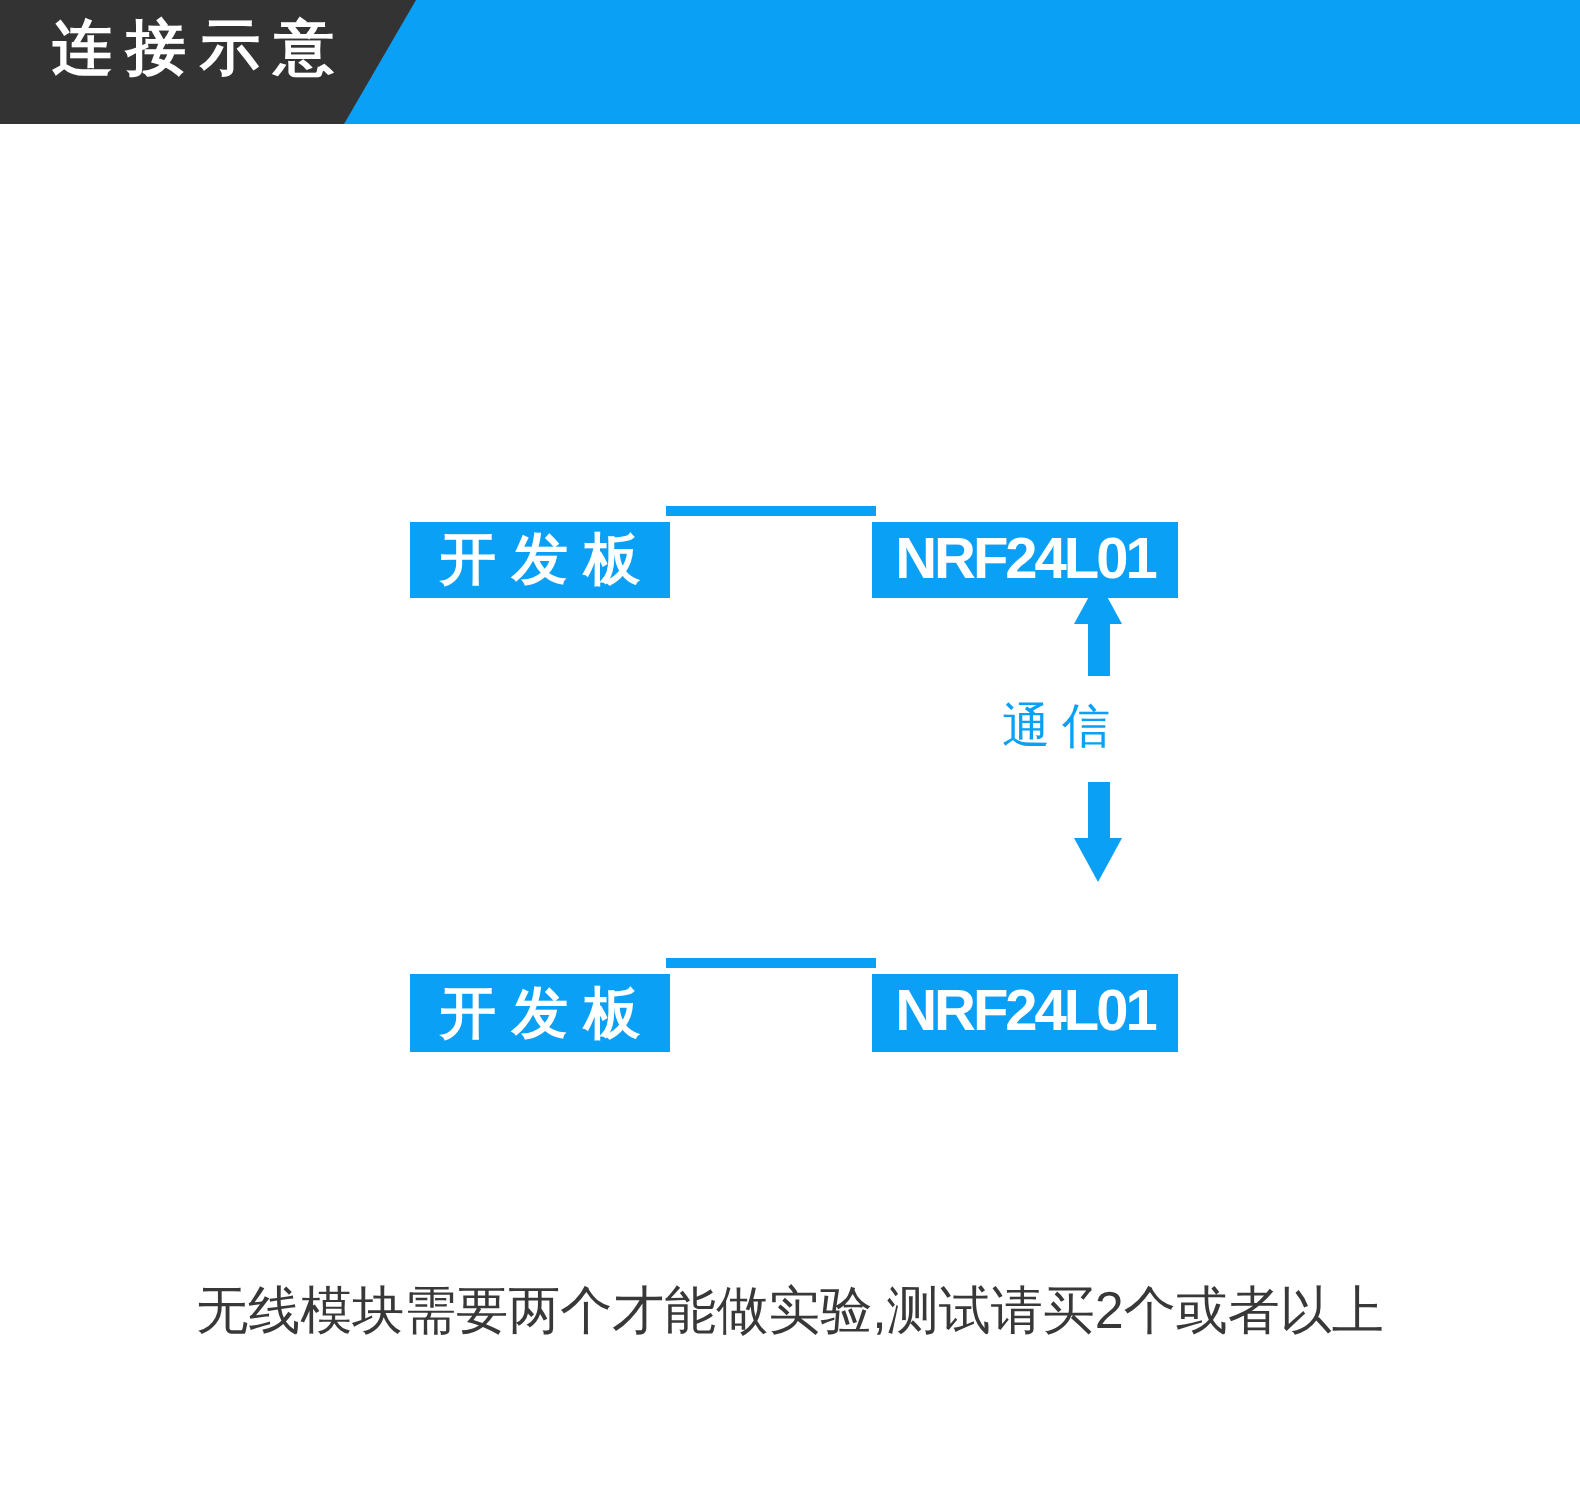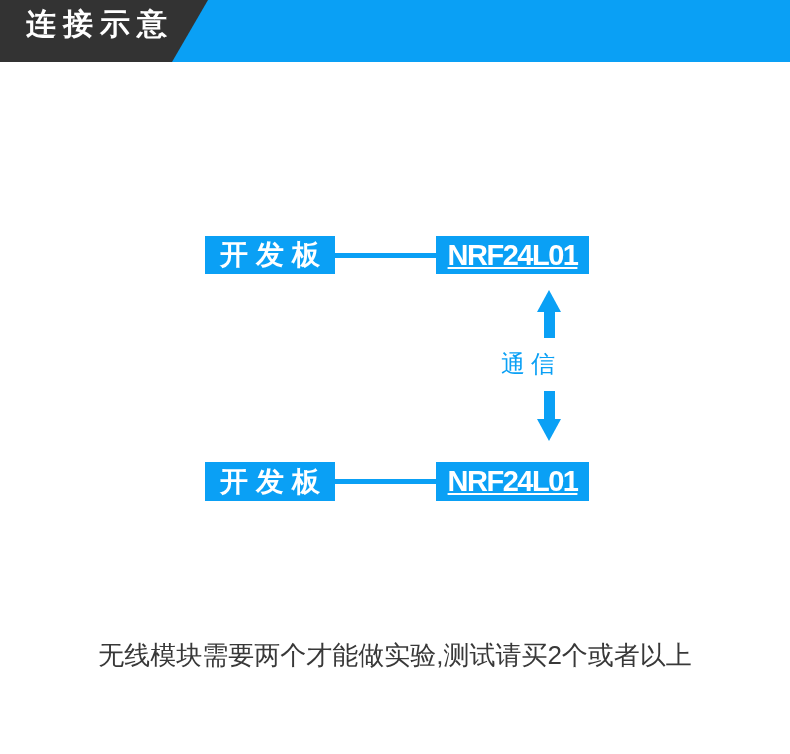--- a/index.html
+++ b/index.html
@@ -44,28 +44,29 @@
   
   .node-box {
     position: absolute;
     background: #0aa0f5;
     color: #ffffff;
     display: flex;
     align-items: center;
     justify-content: center;
     font-weight: bold;
     white-space: nowrap;
+    margin-top: 25px;
   }
   .dev-box { width: 130px; font-size: 28px; letter-spacing: 8px; padding-left: 8px; }
   .nrf-box { width: 153px; font-size: 29px; letter-spacing: -1.5px; }
 
   .row1 .node-box { top: 236px; height: 38px; }
   .row2 .node-box { top: 462px; height: 39px; }
   .left-node  { left: 205px; }
-  .right-node { left: 436px; text-decoration: underline; }
+  .right-node { left: 436px; }
 
   .connector-line {
     position: absolute;
     left: 333px;
     width: 105px;
     height: 5px;
     background: #0aa0f5;
   }
   .row1 .connector-line { top: 253px; }
   .row2 .connector-line { top: 479px; }

